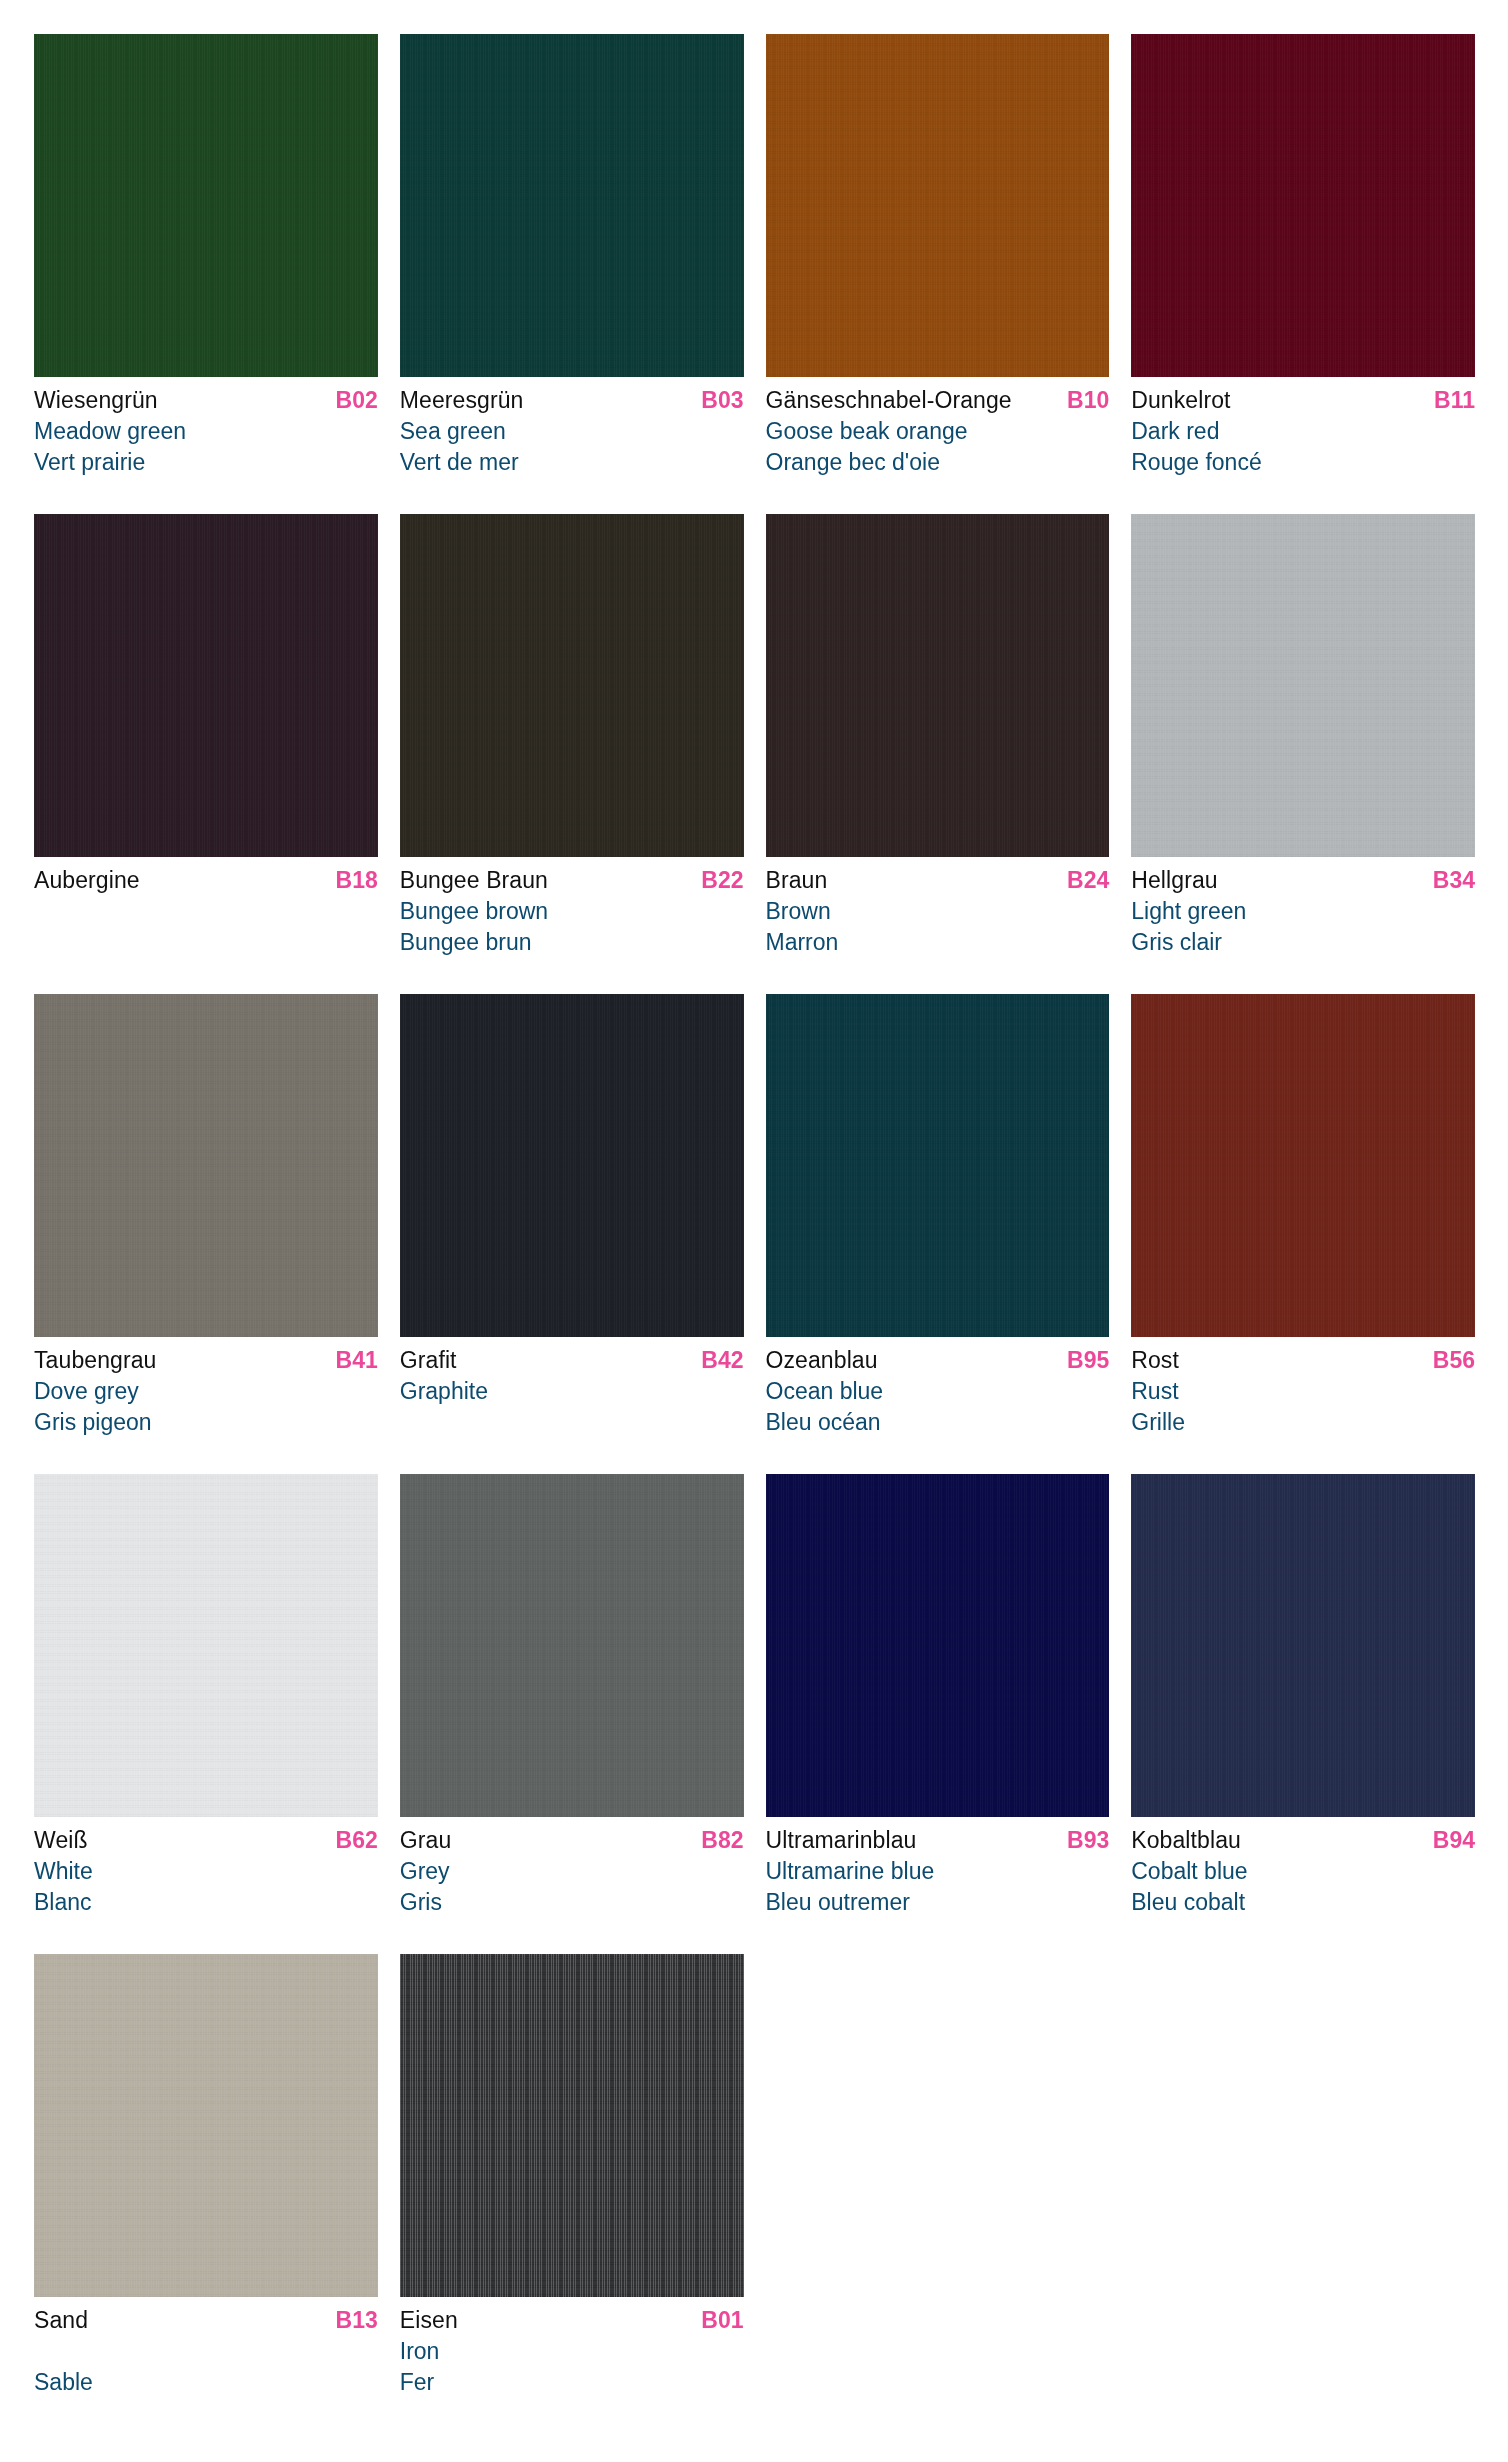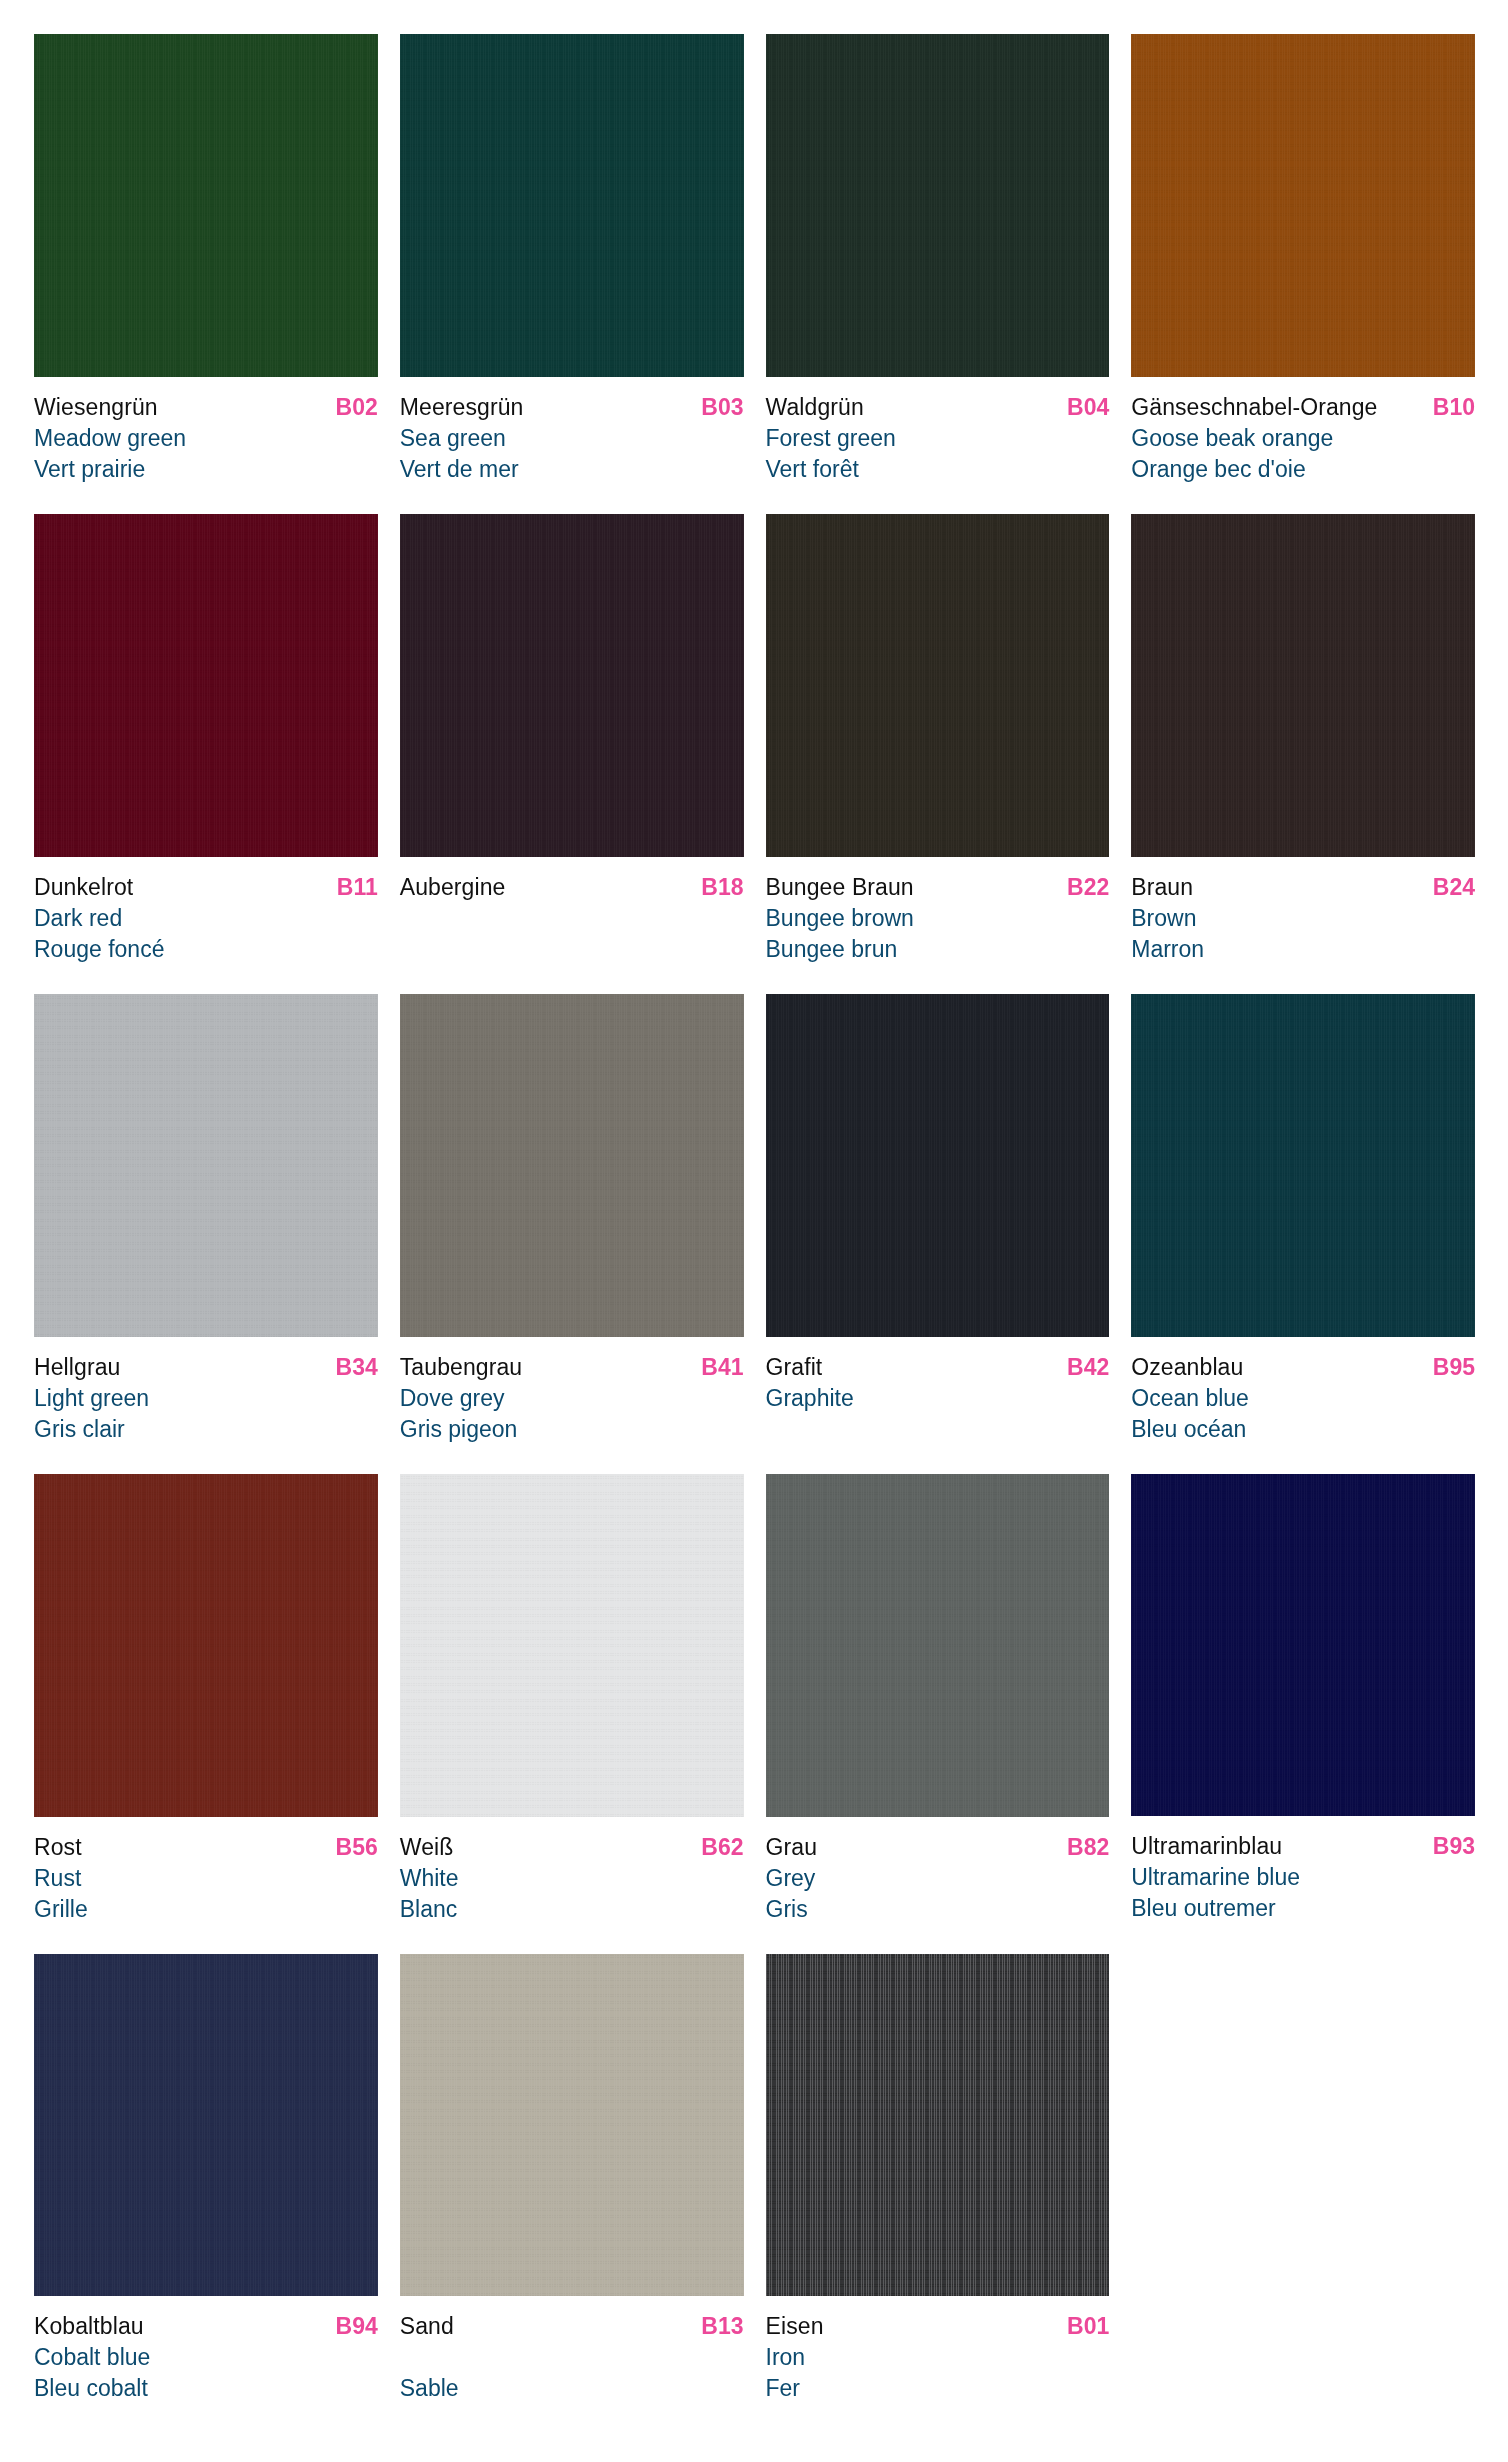--- a/index.html
+++ b/index.html
@@ -44,21 +44,21 @@
     inset: 0;
     opacity: .045;
     background-image:
       repeating-linear-gradient(90deg, rgba(255,255,255,.65) 0 0.6px, rgba(0,0,0,0) 0.6px 1.7px),
       repeating-linear-gradient(0deg, rgba(0,0,0,.5) 0 0.6px, rgba(0,0,0,0) 0.6px 2.3px);
     pointer-events: none;
   }
   .swatch.textured .grain { opacity: .30; }
 
   .caption {
-    padding-top: 19px;
+    padding-top: 12px;
     line-height: 1;
   }
   .cap-row {
     display: flex;
     align-items: baseline;
     justify-content: space-between;
     gap: 11.4px;
   }
   .name-de {
     font-size: 23px;
@@ -106,33 +106,20 @@
         <div class="caption">
           <div class="cap-row">
             <div class="name-de">Meeresgrün</div>
             <div class="code">B03</div>
           </div>
           <div class="name-en">Sea green</div>
           <div class="name-fr">Vert de mer</div>
         </div>
       </div>
       <div class="cell">
-        <div class="swatch" style="background: rgb(30, 46, 38);">
-          <div class="grain"></div>
-        </div>
-        <div class="caption">
-          <div class="cap-row">
-            <div class="name-de">Waldgrün</div>
-            <div class="code">B04</div>
-          </div>
-          <div class="name-en">Forest green</div>
-          <div class="name-fr">Vert forêt</div>
-        </div>
-      </div>
-      <div class="cell">
         <div class="swatch" style="background: rgb(144, 74, 13);">
           <div class="grain"></div>
         </div>
         <div class="caption">
           <div class="cap-row">
             <div class="name-de">Gänseschnabel-Orange</div>
             <div class="code">B10</div>
           </div>
           <div class="name-en">Goose beak orange</div>
           <div class="name-fr">Orange bec d'oie</div>

